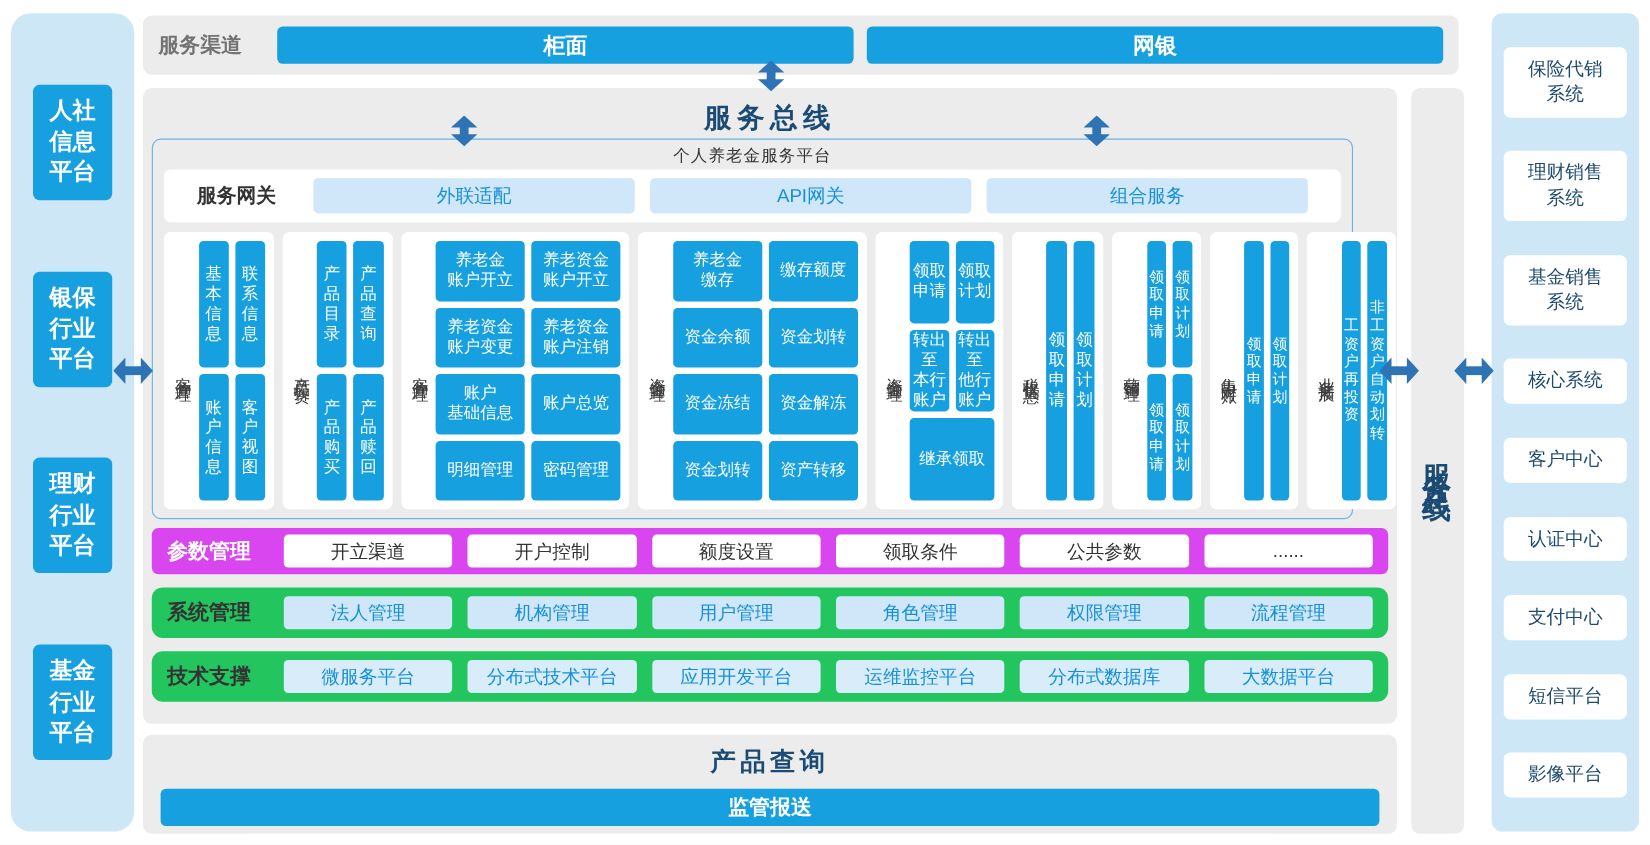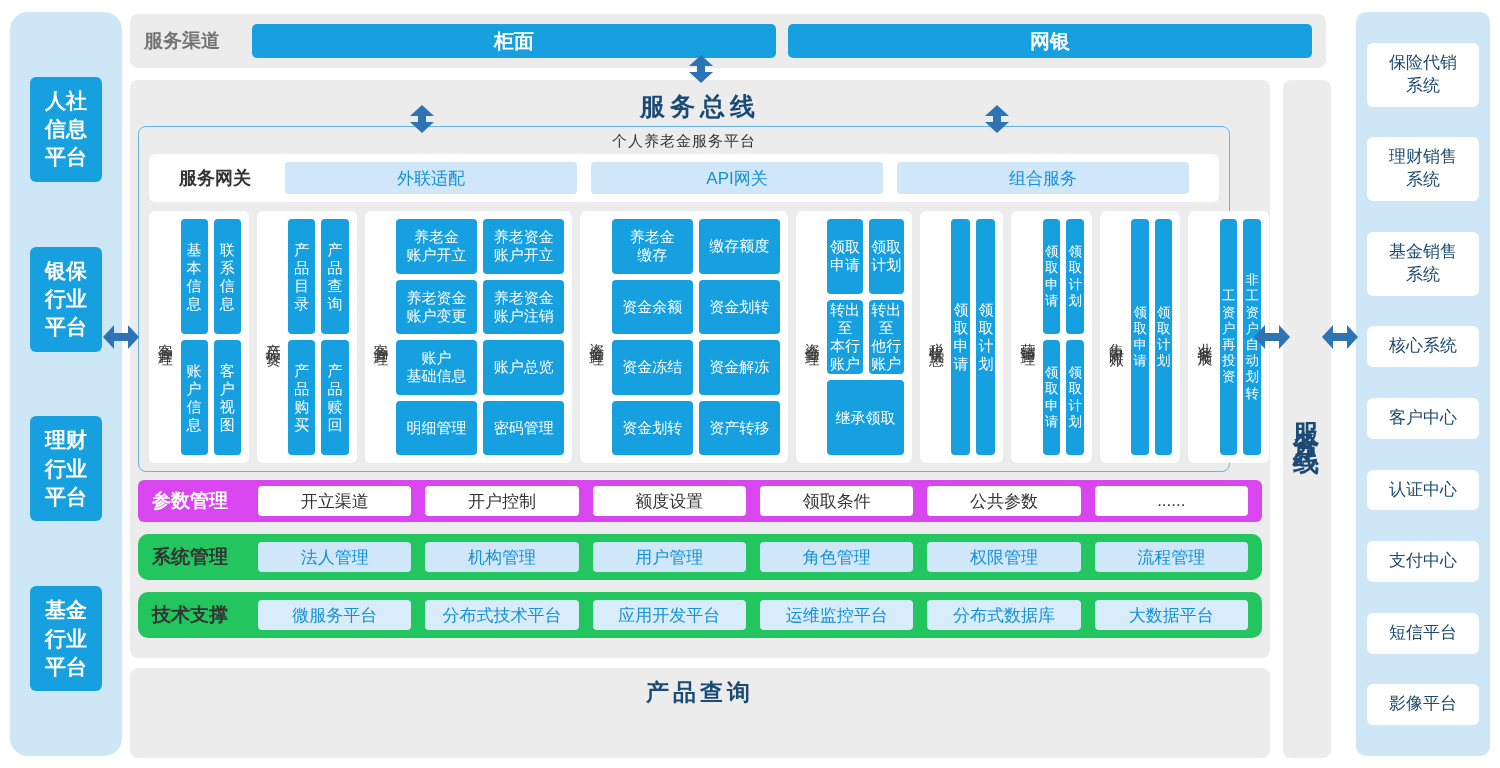--- a/index.html
+++ b/index.html
@@ -266,20 +266,21 @@
     <div class="pill">应用开发平台</div>
     <div class="pill">运维监控平台</div>
     <div class="pill">分布式数据库</div>
     <div class="pill">大数据平台</div>
   </div>
 </div>
 
 <div class="abs databus">
   <div class="title">产品查询</div>
   <div class="btns">
+    <div class="btn btn-blue">监管报送</div>
   </div>
 </div>
 
 <div class="abs bus-right">
   <div class="vtext">服务总线</div>
 </div>
 
 <div class="abs side-right">
   <div class="item">保险代销
 系统</div>

